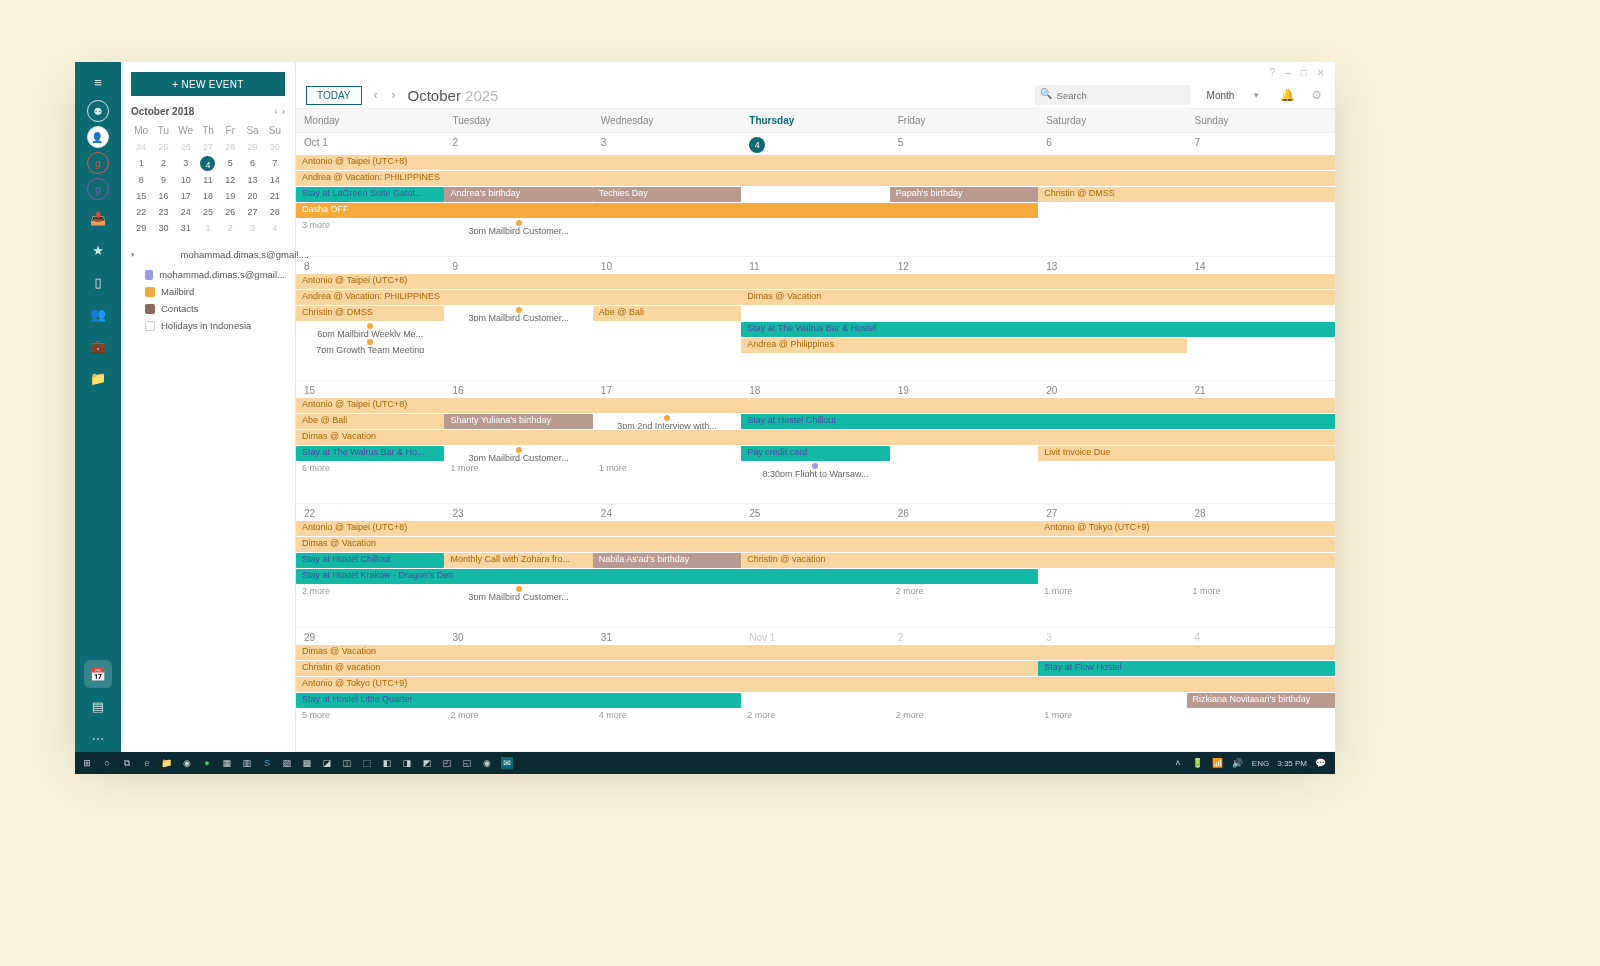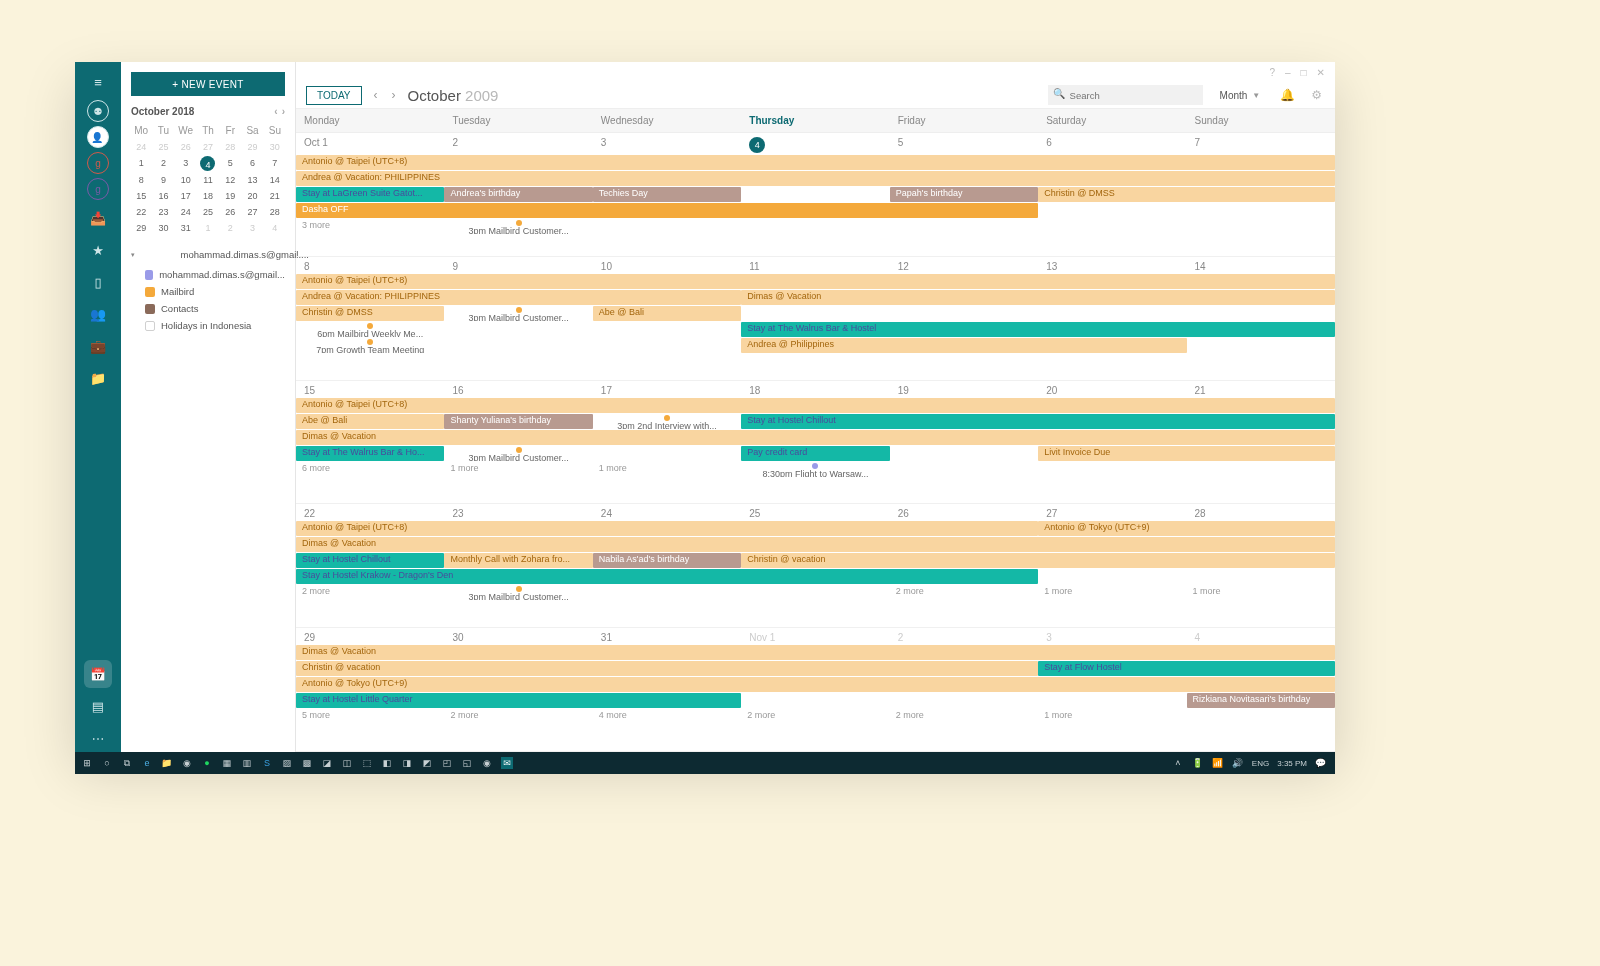--- a/index.html
+++ b/index.html
@@ -36,21 +36,21 @@
 .winctrl { height: 20px; display: flex; justify-content: flex-end; align-items: center; gap: 10px; padding-right: 10px; color: #bbb; font-size: 10px; }
 .topbar { height: 26px; display: flex; align-items: center; gap: 10px; padding: 0 10px; }
 .today-btn { border: 1px solid #0d6a72; color: #0d6a72; font-size: 10px; padding: 3px 10px; background: #fff; cursor: pointer; }
 .navarr { color: #999; font-size: 12px; cursor: pointer; padding: 0 2px; }
 .title-month { font-size: 15px; color: #555; }
 .title-year { color: #b8b8b8; }
 .tb-spacer { flex: 1; }
 .search { width: 155px; height: 20px; background: #f1f1f1; border: none; font-size: 9.5px; padding: 0 6px 0 22px; color: #777; }
 .search-wrap { position: relative; }
 .search-wrap .sico { position: absolute; left: 6px; top: 3px; color: #aaa; font-size: 10px; }
-.view-sel { font-size: 10px; color: #555; padding: 3px 6px; border: 1px solid transparent; cursor: pointer; display: flex; align-items: center; gap: 5px; }
+.view-sel { font-size: 10px; color: #555; padding: 3px 6px; border: 1px solid transparent; cursor: pointer; display: flex; align-items: center; gap: 18px; }
 .tb-ico2 { color: #bbb; font-size: 12px; padding: 0 3px; cursor: pointer; }
 .dowrow { display: grid; grid-template-columns: repeat(7, 1fr); background: #f6f6f6; border-top: 1px solid #eee; border-bottom: 1px solid #eee; }
 .dowcell { font-size: 10px; color: #888; padding: 6px 8px; }
 .dowcell.today { color: #0d6a72; font-weight: 600; }
 .weeks { flex: 1; display: flex; flex-direction: column; }
 .week { flex: 1; position: relative; border-bottom: 1px solid #f0f0f0; display: flex; flex-direction: column; }
 .daterow { display: grid; grid-template-columns: repeat(7, 1fr); }
 .datecell { font-size: 10px; color: #888; padding: 4px 8px 2px; }
 .datecell.np { color: #ccc; }
 .datecell .todaybub { background: #0d6a72; color: #fff; border-radius: 50%; width: 16px; height: 16px; display: inline-flex; align-items: center; justify-content: center; font-size: 9px; }
@@ -184,21 +184,21 @@
       <span>–</span>
       <span>□</span>
       <span>✕</span>
     </div>
     <div class="topbar">
       <button class="today-btn">TODAY</button>
       <span class="navarr">‹</span>
       <span class="navarr">›</span>
       <span class="title-month">
         <span>October</span>
-        <span class="title-year">2009</span>
+        <span class="title-year">2025</span>
       </span>
       <div class="tb-spacer"></div>
       <div class="search-wrap">
         <span class="sico">🔍</span>
         <input class="search" placeholder="Search" style="">
       </div>
       <div class="view-sel">
         <span>Month</span>
         <span style="font-size:8px;color:#999">▼</span>
       </div>

